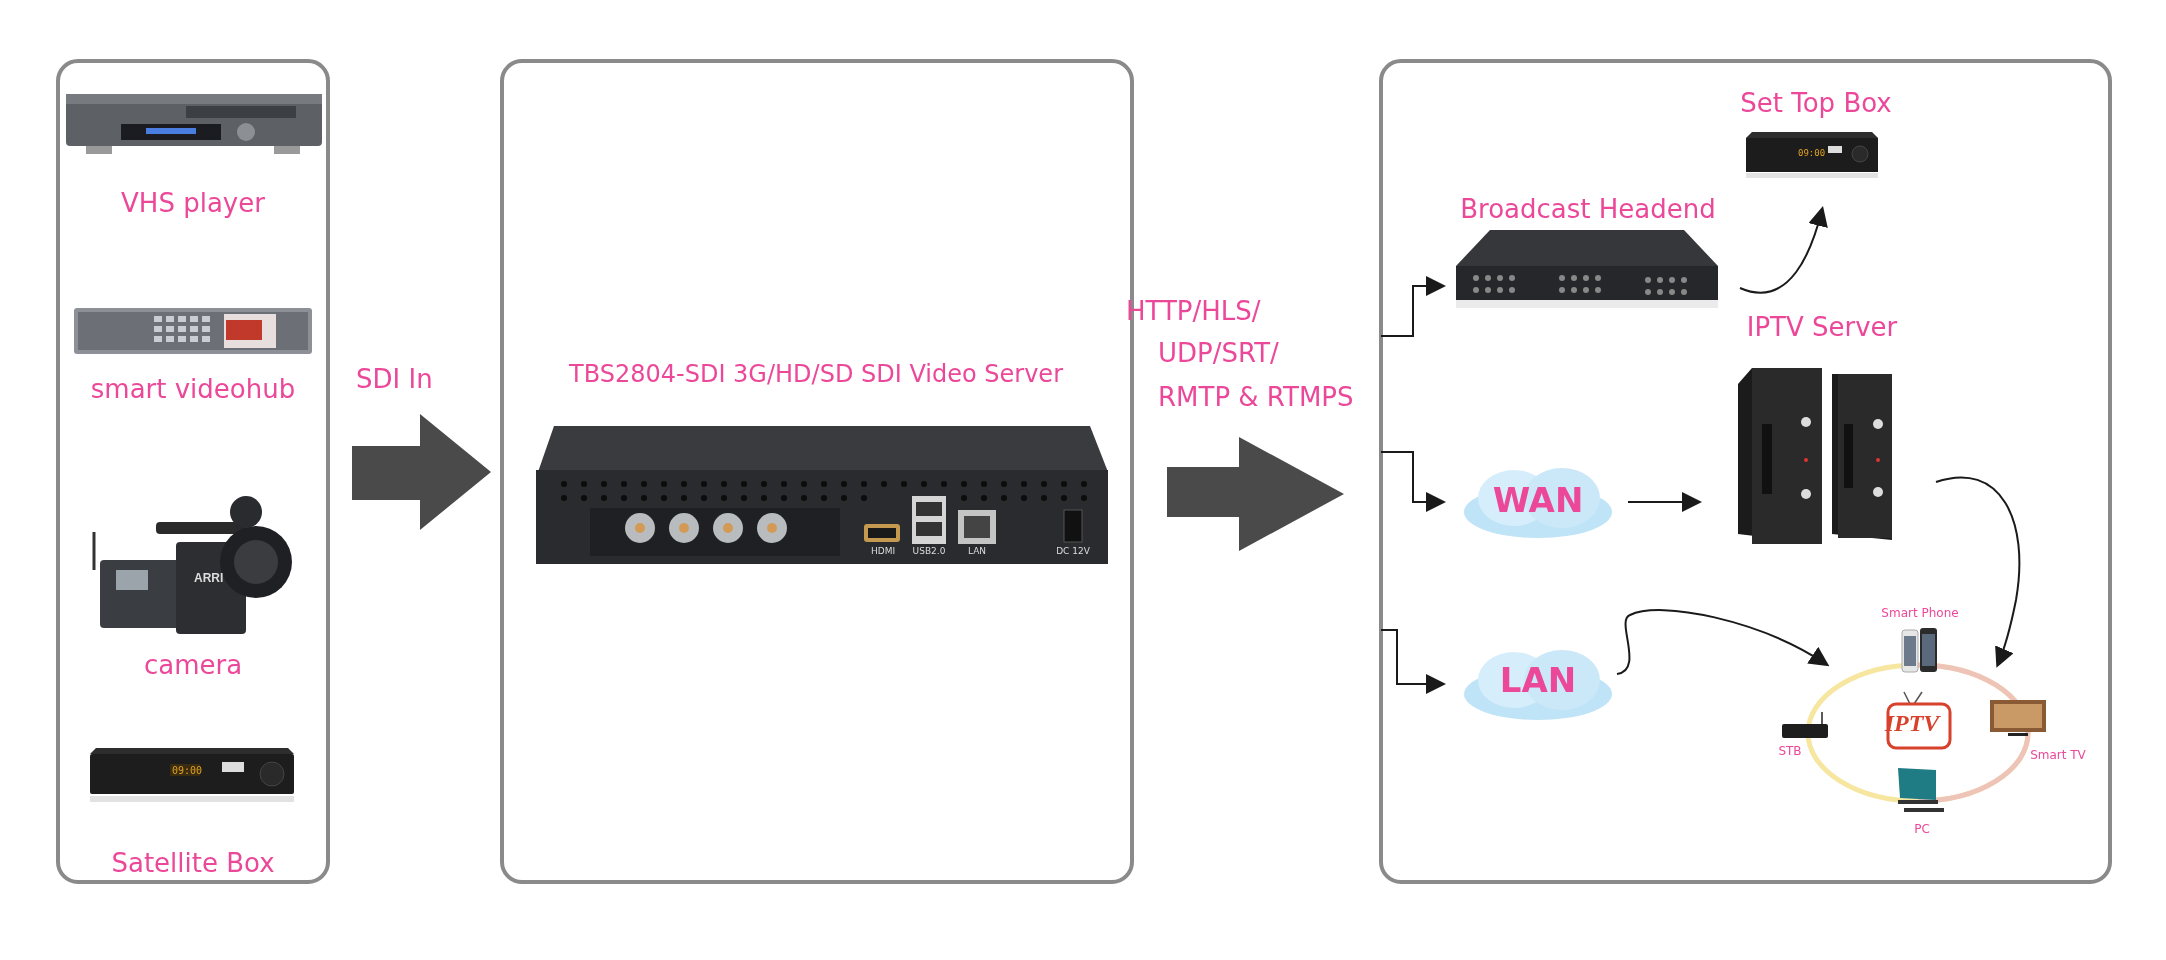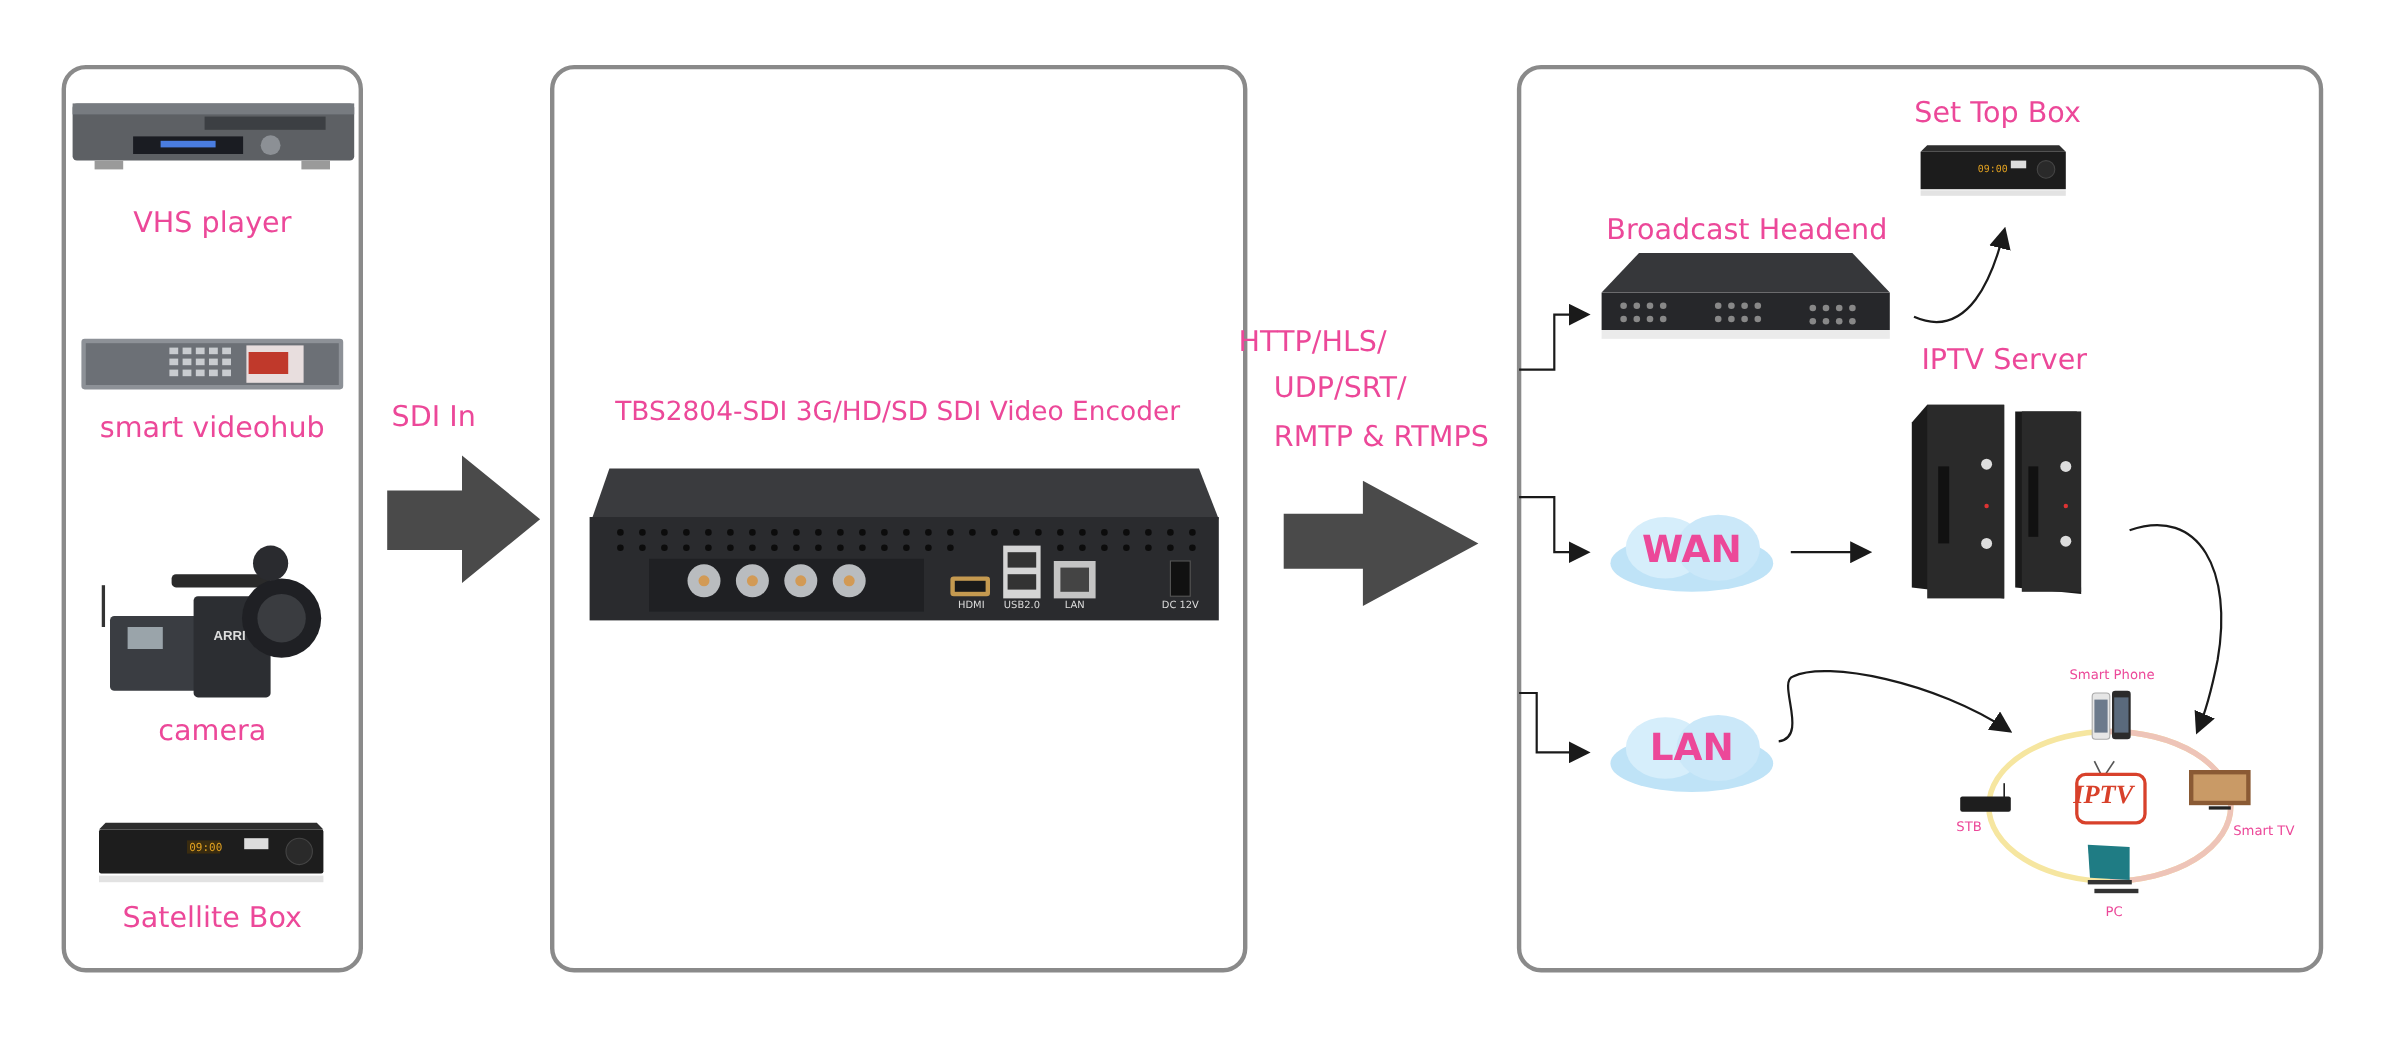--- a/index.html
+++ b/index.html
@@ -77,29 +77,29 @@
   <svg width="208" height="64">
     <polygon points="8,8 200,8 206,14 2,14" fill="#2d2d2d"></polygon>
     <rect x="2" y="14" width="204" height="40" rx="2" fill="#1d1d1d"></rect>
     <rect x="82" y="24" width="30" height="12" fill="#3a2c10"></rect>
     <text x="84" y="34" font-size="10" fill="#e0a020" font-family="DejaVu Sans Mono, monospace">09:00</text>
     <rect x="134" y="22" width="22" height="10" fill="#ddd"></rect>
     <circle cx="184" cy="34" r="12" fill="#2a2a2a" stroke="#444"></circle>
     <rect x="2" y="56" width="204" height="6" fill="#cfcfcf" opacity="0.6"></rect>
   </svg>
 </div>
-<div class="lbl" style="left:193px;top:820px;">Satellite Box</div>
+<div class="lbl" style="left:193px;top:848px;">Satellite Box</div>
 
 <div class="lbl left" style="left:356px;top:364px;">SDI In</div>
 <svg width="2166" height="960" style="pointer-events:none;">
   <polygon points="352,446 420,446 420,414 491,472 420,530 420,500 352,500" fill="#4a4a4a"></polygon>
 </svg>
 
 <div class="panel" style="left:500px;top:59px;width:634px;height:825px;"></div>
-<div class="lbl" style="left:816px;top:360px;font-size:24px;">TBS2804-SDI 3G/HD/SD SDI Video Encoder</div>
+<div class="lbl" style="left:816px;top:360px;font-size:24px;">TBS2804-SDI 3G/HD/SD SDI Video Server</div>
 
 <div class="dev" style="left:534px;top:424px;width:578px;height:142px;">
   <svg width="578" height="142">
     <polygon points="20,2 556,2 574,48 4,48" fill="#3a3b3e"></polygon>
     <rect x="2" y="46" width="572" height="94" fill="#2a2b2e"></rect>
     <g fill="#0c0c0c">
       <circle cx="30" cy="60" r="3"></circle>
         <circle cx="50" cy="60" r="3"></circle>
         <circle cx="70" cy="60" r="3"></circle>
         <circle cx="90" cy="60" r="3"></circle>

